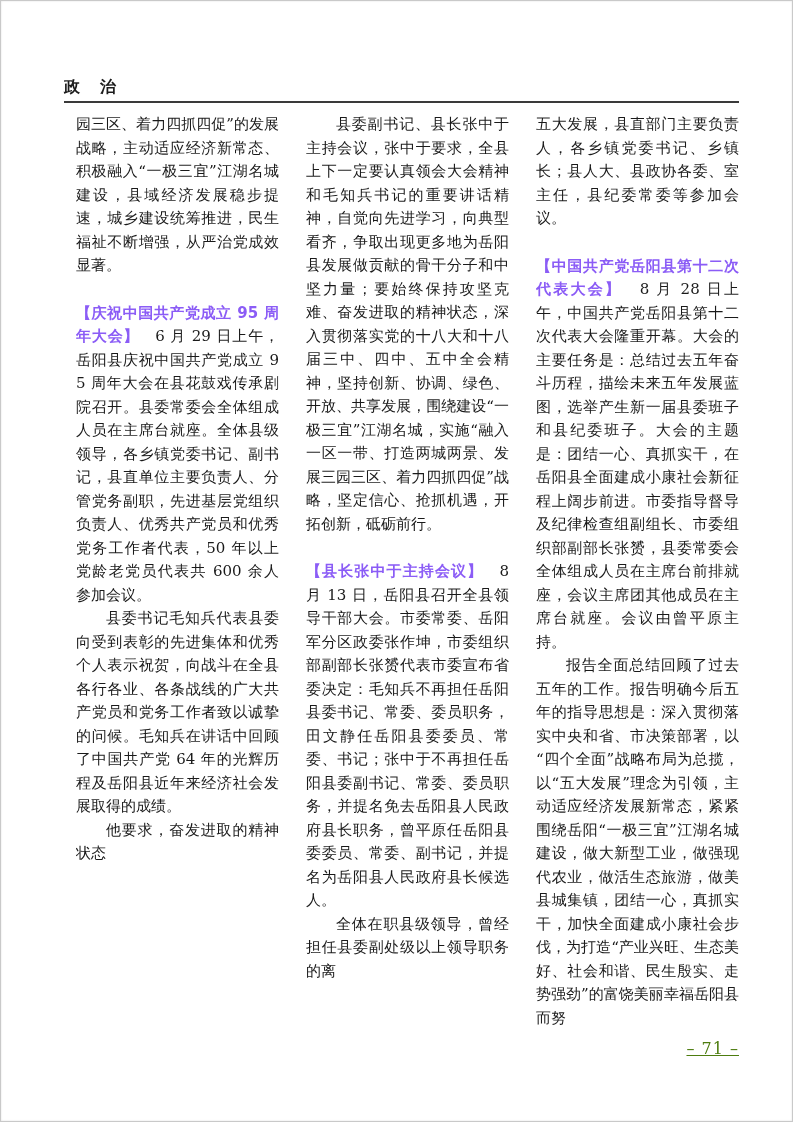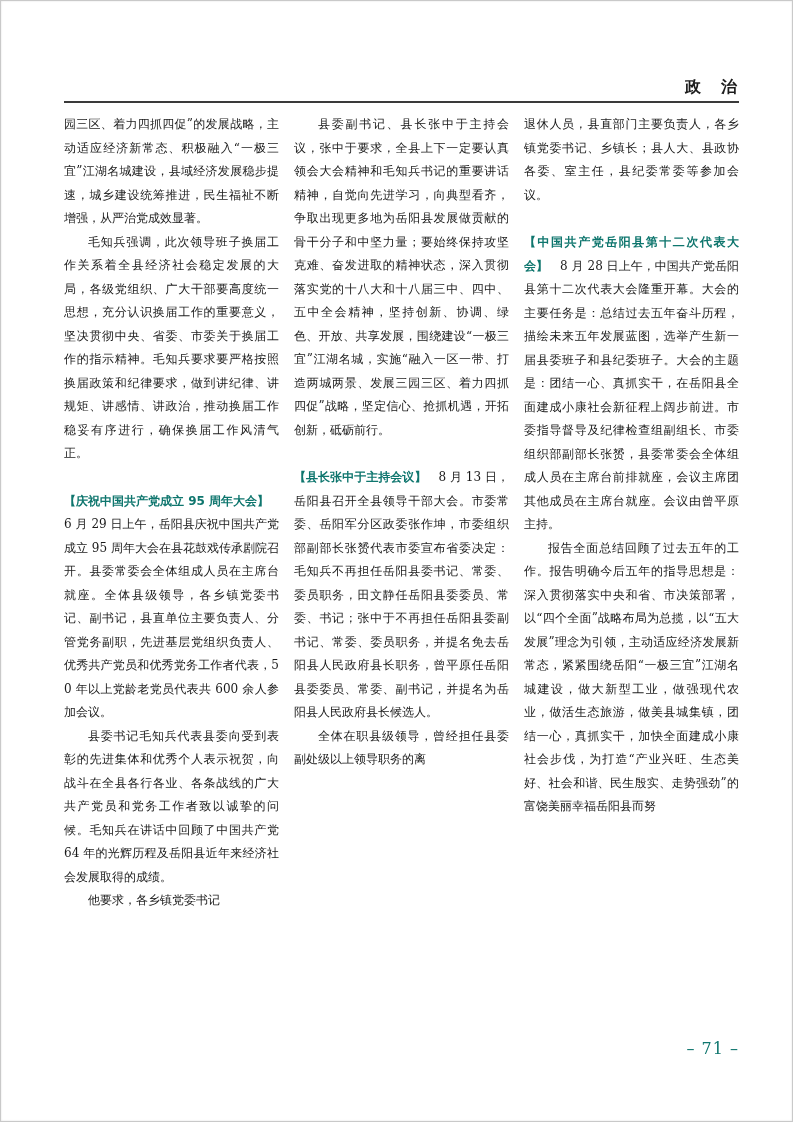--- a/index.html
+++ b/index.html
@@ -15,21 +15,21 @@
     border: 1px solid #c9c9c9;
     box-shadow: inset 0 0 2px #dcdcdc;
     overflow: hidden;
   }
 
   .running-head {
     position: absolute;
     top: 76px;
     left: 63px;
     right: 53px;
-    text-align: right;
+    text-align: left;
     font-family: Liberation Mono, monospace;
     font-weight: bold;
     font-size: 16px;
     color: #1c1c1c;
     letter-spacing: 2px;
   }
 
   .head-rule {
     position: absolute;
     top: 100px;
@@ -45,70 +45,71 @@
     left: 63px;
     right: 53px;
     display: flex;
     gap: 15px;
   }
 
   .col {
     width: 215.6px;
     height: 925px;
     overflow: hidden;
-    font-size: 12px;
+    font-size: 15px;
     line-height: 23.5px;
     color: #1a1a1a;
     text-align: justify;
     text-align-last: left;
     word-break: break-all;
     overflow-wrap: anywhere;
+    margin-left: 12px;
   }
 
   .block { margin: 0; }
   .block.indent { text-indent: 2em; }
   .block.entry { margin-top: 24px; }
 
   .entry-head {
     font-family: "DejaVu Sans", "Liberation Sans", sans-serif;
     font-weight: bold;
-    color: #0f766e;
+    color: #8b5cf6;
   }
 
   .page-number {
     position: absolute;
     top: 1038px;
     right: 53px;
     font-size: 16px;
-    color: #0f766e;
+    color: #4d7c0f;
     letter-spacing: 1px;
+    text-decoration: underline;
   }
 </style>
 </head>
 <body>
 
 <div class="page">
   <div class="running-head">政　治</div>
 
   <div class="head-rule"></div>
 
   <div class="columns">
       <div class="col">
         <p class="block">园三区、着力四抓四促”的发展战略，主动适应经济新常态、积极融入“一极三宜”江湖名城建设，县域经济发展稳步提速，城乡建设统筹推进，民生福祉不断增强，从严治党成效显著。</p>
-        <p class="block indent">毛知兵强调，此次领导班子换届工作关系着全县经济社会稳定发展的大局，各级党组织、广大干部要高度统一思想，充分认识换届工作的重要意义，坚决贯彻中央、省委、市委关于换届工作的指示精神。毛知兵要求要严格按照换届政策和纪律要求，做到讲纪律、讲规矩、讲感情、讲政治，推动换届工作稳妥有序进行，确保换届工作风清气正。</p>
         <p class="block entry"><b class="entry-head">【庆祝中国共产党成立 95 周年大会】</b>　6 月 29 日上午，岳阳县庆祝中国共产党成立 95 周年大会在县花鼓戏传承剧院召开。县委常委会全体组成人员在主席台就座。全体县级领导，各乡镇党委书记、副书记，县直单位主要负责人、分管党务副职，先进基层党组织负责人、优秀共产党员和优秀党务工作者代表，50 年以上党龄老党员代表共 600 余人参加会议。</p>
         <p class="block indent">县委书记毛知兵代表县委向受到表彰的先进集体和优秀个人表示祝贺，向战斗在全县各行各业、各条战线的广大共产党员和党务工作者致以诚挚的问候。毛知兵在讲话中回顾了中国共产党 64 年的光辉历程及岳阳县近年来经济社会发展取得的成绩。</p>
-        <p class="block indent">他要求，各乡镇党委书记</p>
+        <p class="block indent">他要求，奋发进取的精神状态</p>
       </div>
       <div class="col">
         <p class="block indent">县委副书记、县长张中于主持会议，张中于要求，全县上下一定要认真领会大会精神和毛知兵书记的重要讲话精神，自觉向先进学习，向典型看齐，争取出现更多地为岳阳县发展做贡献的骨干分子和中坚力量；要始终保持攻坚克难、奋发进取的精神状态，深入贯彻落实党的十八大和十八届三中、四中、五中全会精神，坚持创新、协调、绿色、开放、共享发展，围绕建设“一极三宜”江湖名城，实施“融入一区一带、打造两城两景、发展三园三区、着力四抓四促”战略，坚定信心、抢抓机遇，开拓创新，砥砺前行。</p>
         <p class="block entry"><b class="entry-head">【县长张中于主持会议】</b>　8 月 13 日，岳阳县召开全县领导干部大会。市委常委、岳阳军分区政委张作坤，市委组织部副部长张赟代表市委宣布省委决定：毛知兵不再担任岳阳县委书记、常委、委员职务，田文静任岳阳县委委员、常委、书记；张中于不再担任岳阳县委副书记、常委、委员职务，并提名免去岳阳县人民政府县长职务，曾平原任岳阳县委委员、常委、副书记，并提名为岳阳县人民政府县长候选人。</p>
         <p class="block indent">全体在职县级领导，曾经担任县委副处级以上领导职务的离</p>
       </div>
       <div class="col">
-        <p class="block">退休人员，县直部门主要负责人，各乡镇党委书记、乡镇长；县人大、县政协各委、室主任，县纪委常委等参加会议。</p>
+        <p class="block">五大发展，县直部门主要负责人，各乡镇党委书记、乡镇长；县人大、县政协各委、室主任，县纪委常委等参加会议。</p>
         <p class="block entry"><b class="entry-head">【中国共产党岳阳县第十二次代表大会】</b>　8 月 28 日上午，中国共产党岳阳县第十二次代表大会隆重开幕。大会的主要任务是：总结过去五年奋斗历程，描绘未来五年发展蓝图，选举产生新一届县委班子和县纪委班子。大会的主题是：团结一心、真抓实干，在岳阳县全面建成小康社会新征程上阔步前进。市委指导督导及纪律检查组副组长、市委组织部副部长张赟，县委常委会全体组成人员在主席台前排就座，会议主席团其他成员在主席台就座。会议由曾平原主持。</p>
         <p class="block indent">报告全面总结回顾了过去五年的工作。报告明确今后五年的指导思想是：深入贯彻落实中央和省、市决策部署，以“四个全面”战略布局为总揽，以“五大发展”理念为引领，主动适应经济发展新常态，紧紧围绕岳阳“一极三宜”江湖名城建设，做大新型工业，做强现代农业，做活生态旅游，做美县城集镇，团结一心，真抓实干，加快全面建成小康社会步伐，为打造“产业兴旺、生态美好、社会和谐、民生殷实、走势强劲”的富饶美丽幸福岳阳县而努</p>
       </div>
     </div>
 
   <div class="page-number">– 71 –</div>
 </div>
 
 </body></html>

